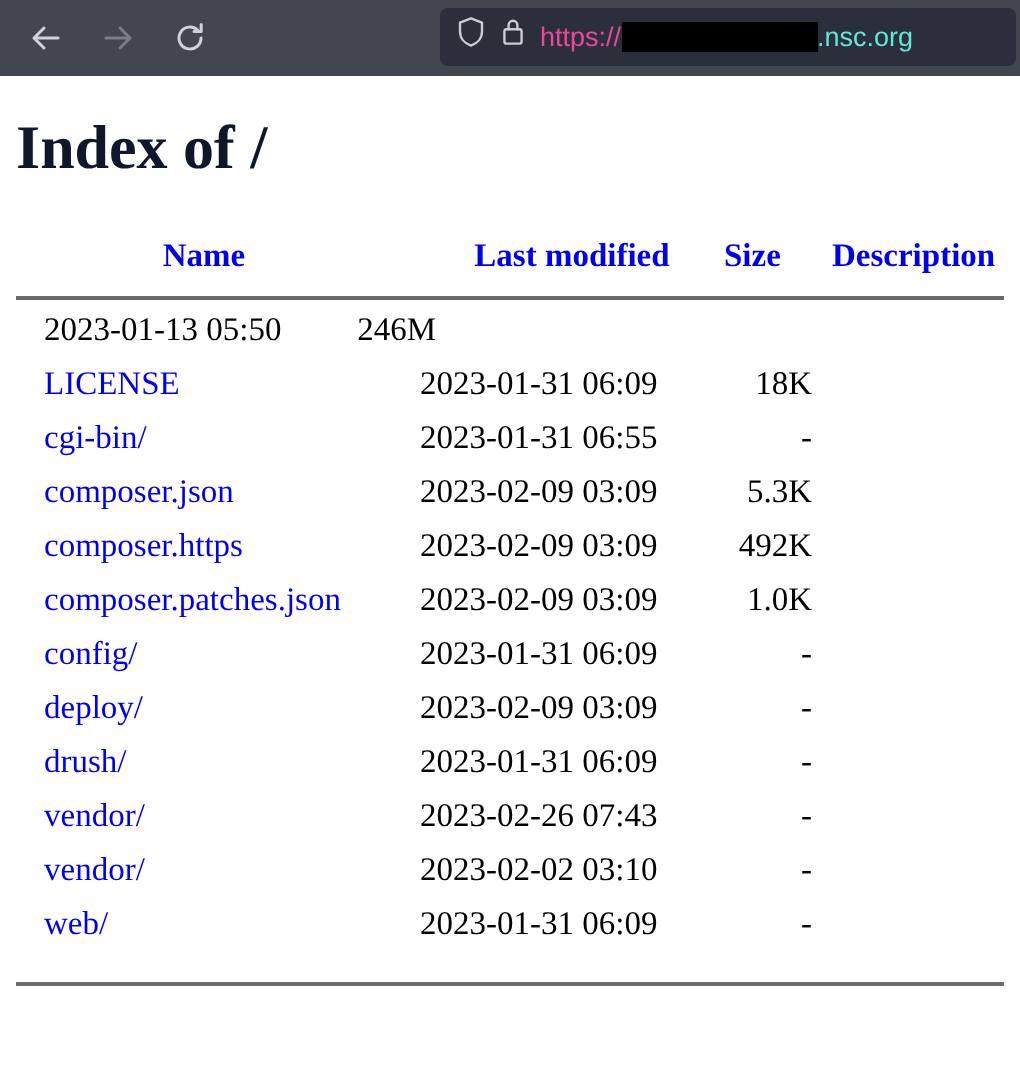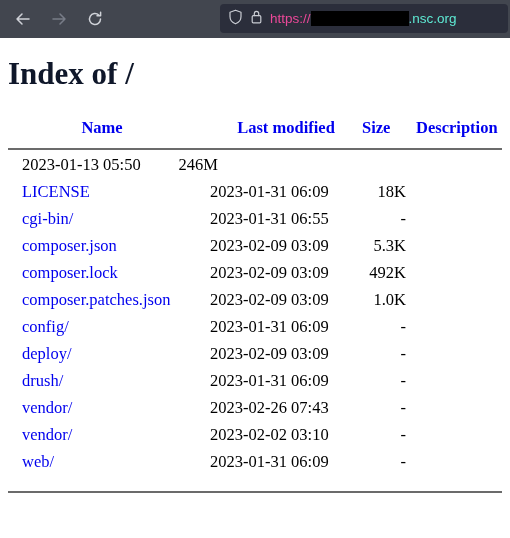--- a/index.html
+++ b/index.html
@@ -229,21 +229,21 @@
           <span class="col-size">-</span>
           <span class="col-desc"></span>
         </div>
         <div class="listing-row">
           <span class="col-name"><a class="link">composer.json</a></span>
           <span class="col-date">2023-02-09 03:09</span>
           <span class="col-size">5.3K</span>
           <span class="col-desc"></span>
         </div>
         <div class="listing-row">
-          <span class="col-name"><a class="link">composer.lock</a></span>
+          <span class="col-name"><a class="link">composer.https</a></span>
           <span class="col-date">2023-02-09 03:09</span>
           <span class="col-size">492K</span>
           <span class="col-desc"></span>
         </div>
         <div class="listing-row">
           <span class="col-name"><a class="link">composer.patches.json</a></span>
           <span class="col-date">2023-02-09 03:09</span>
           <span class="col-size">1.0K</span>
           <span class="col-desc"></span>
         </div>

